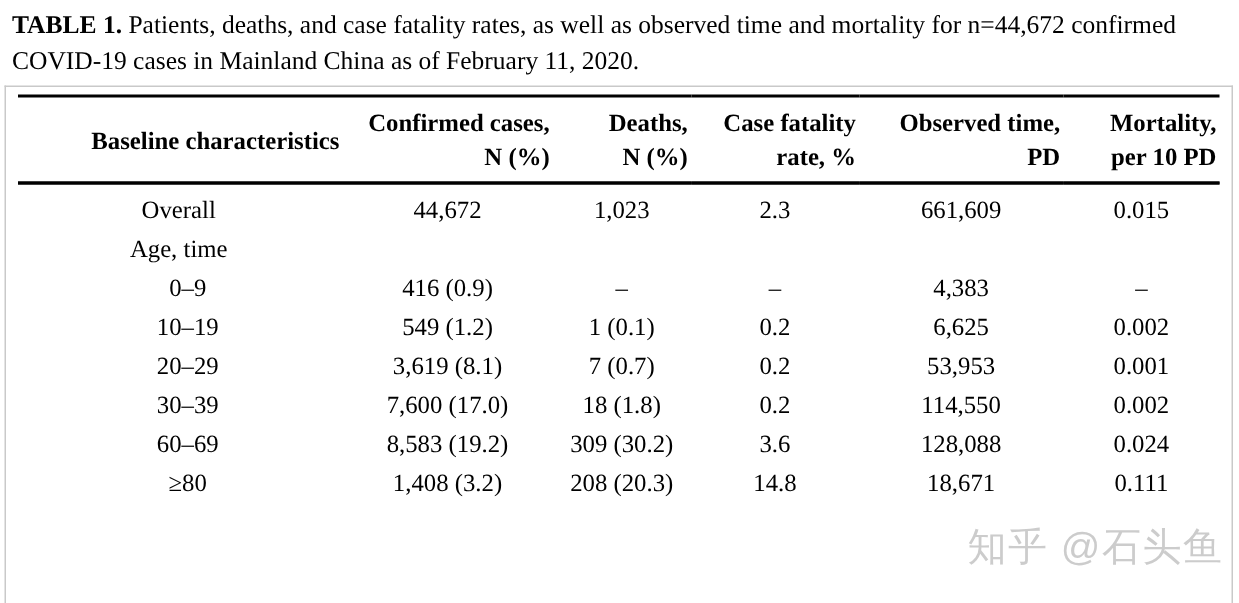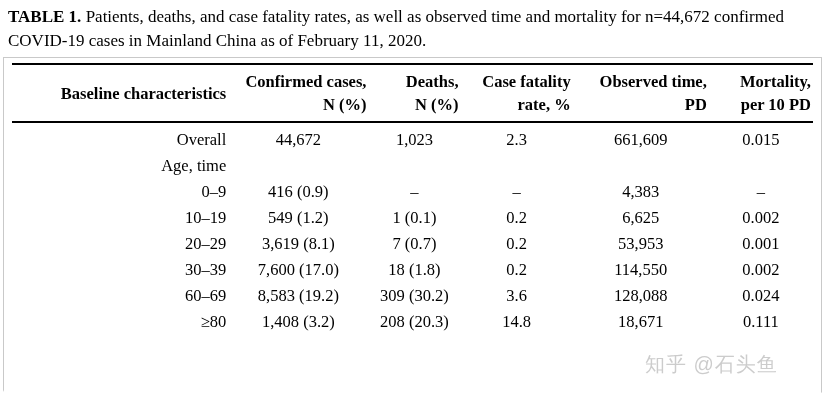--- a/index.html
+++ b/index.html
@@ -4,21 +4,20 @@
 <style>
   html, body { margin: 0; padding: 0; }
   .page {
     position: relative;
     width: 826px;
     height: 402px;
     background: #ffffff;
     overflow: hidden;
     font-family: "Liberation Serif", "DejaVu Serif", serif;
     color: #000000;
-    border-radius: 23px;
   }
   .caption {
     position: absolute;
     top: 5px;
     left: 8px;
     width: 800px;
     font-size: 17px;
     line-height: 24px;
     color: #000000;
   }
@@ -54,30 +53,30 @@
   }
   .data-table thead th span { display: block; }
   .data-table tbody td {
     height: 26px;
     text-align: center;
     vertical-align: middle;
     padding: 0 2px;
     white-space: nowrap;
   }
   .data-table tbody td.rowlabel {
-    text-align: right;
+    text-align: center;
     padding-left: 0;
   }
   .data-table tbody td.rowlabel.indent { padding-left: 12px; }
   .data-table tbody tr:first-child td { padding-top: 4px; }
   .watermark {
     position: absolute;
     left: 645px;
     top: 348px;
-    font-size: 20px;
+    font-size: 26px;
     line-height: 32px;
     letter-spacing: 1px;
     opacity: 0.55;
     white-space: nowrap;
     pointer-events: none;
     font-family: "Liberation Sans", "DejaVu Sans", sans-serif;
   }
 </style>
 </head>
 <body>

